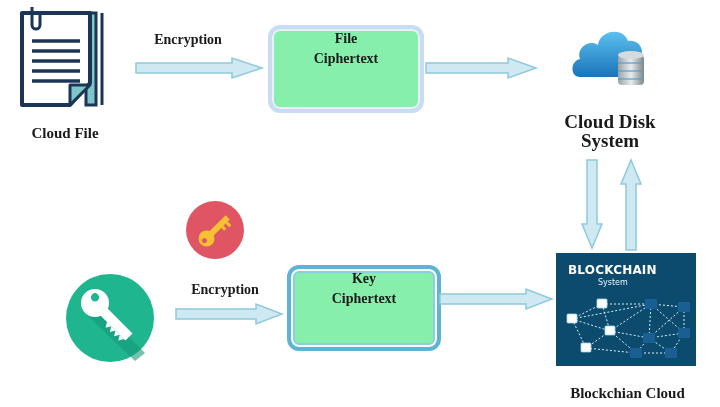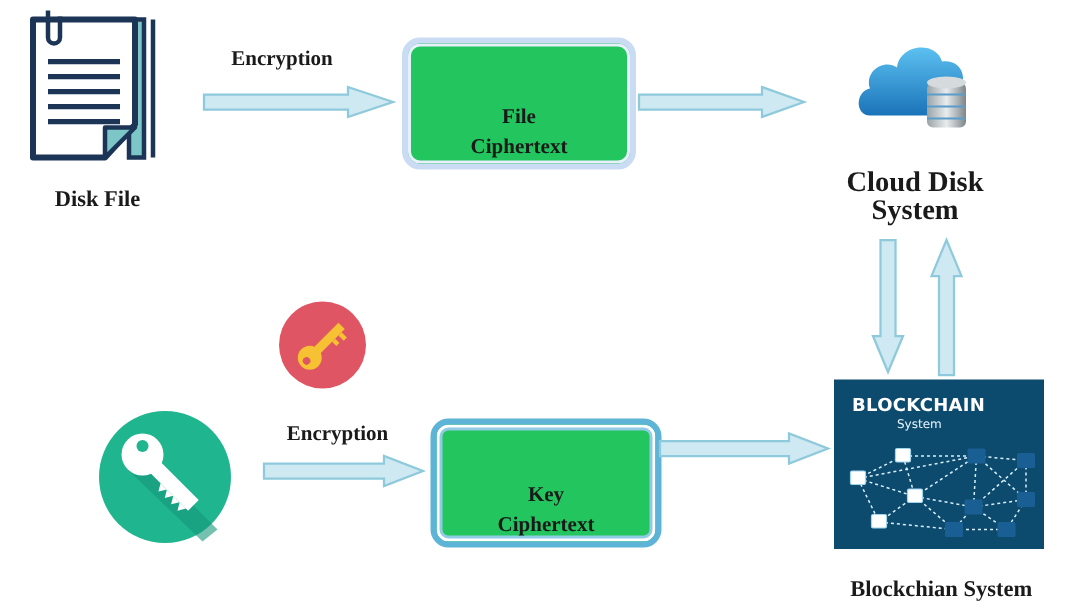--- a/index.html
+++ b/index.html
@@ -1,40 +1,40 @@
 <!DOCTYPE html>
 <html><head>
 <meta charset="utf-8">
 <style>
   html, body { margin:0; padding:0; background:#ffffff; }
   body { width:720px; height:407px; position:relative; overflow:hidden; font-family:"Liberation Serif", serif; }
   .abs { position:absolute; }
   .label { font-weight:bold; color:#1a1a1a; text-align:center; font-size:14px; line-height:17px; }
-  .box { position:absolute; background:#22c55e; display:flex; align-items:flex-end; justify-content:center; text-align:center; font-weight:bold; font-size:14px; line-height:20px; color:#1a1a1a; }
+  .box { position:absolute; background:#86efac; display:flex; align-items:flex-start; justify-content:center; text-align:center; font-weight:bold; font-size:14px; line-height:20px; color:#1a1a1a; }
   .box-file { left:268px; top:25px; width:148px; height:80px; border:4px solid #c9dcf3; border-radius:12px; box-shadow: inset 0 0 0 2px #e8f0fb; }
-  .box-key { left:287px; top:265px; width:146px; height:78px; border:4px solid #5eb4d6; border-radius:12px; box-shadow: inset 0 0 0 2px #ffffff, inset 0 0 0 4px #8fcbe3; margin-top: 14px; }
+  .box-key { left:287px; top:265px; width:146px; height:78px; border:4px solid #5eb4d6; border-radius:12px; box-shadow: inset 0 0 0 2px #ffffff, inset 0 0 0 4px #8fcbe3; }
   svg { position:absolute; overflow:visible; }
   .bc { position:absolute; left:556px; top:253px; width:140px; height:113px; background:#0c4a6e; }
 </style>
 </head>
 <body>
 
 <svg style="left:18px;top:5px;" width="96" height="110" viewBox="0 0 96 110">
   <rect x="68" y="8" width="10" height="92" fill="#7cc6c7" stroke="#1c3557" stroke-width="3"></rect>
   <line x1="84" y1="8" x2="84" y2="100" stroke="#1c3557" stroke-width="3"></line>
   <path d="M4 8 H72 V78 L52 100 H4 Z" fill="#fff" stroke="#1c3557" stroke-width="4" stroke-linejoin="round"></path>
   <path d="M52 100 V80 H72 Z" fill="#7cc6c7" stroke="#1c3557" stroke-width="3" stroke-linejoin="round"></path>
   <path d="M14 2 V20 a4 4 0 0 0 8 0 V6" fill="none" stroke="#1c3557" stroke-width="3"></path>
   <line x1="14" y1="36" x2="62" y2="36" stroke="#1c3557" stroke-width="3.5"></line>
   <line x1="14" y1="46" x2="62" y2="46" stroke="#1c3557" stroke-width="3.5"></line>
   <line x1="14" y1="56" x2="62" y2="56" stroke="#1c3557" stroke-width="3.5"></line>
   <line x1="14" y1="66" x2="62" y2="66" stroke="#1c3557" stroke-width="3.5"></line>
   <line x1="14" y1="76" x2="62" y2="76" stroke="#1c3557" stroke-width="3.5"></line>
 </svg>
-<div class="abs label" style="left:20px;top:125px;width:90px;font-size:15px;">Disk File</div>
+<div class="abs label" style="left:20px;top:125px;width:90px;font-size:15px;">Cloud File</div>
 
 <div class="abs label" style="left:140px;top:31px;width:96px;">Encryption</div>
 
 <svg style="left:136px;top:56px;" width="128" height="24" viewBox="0 0 128 24">
   <path d="M0 7 H96 V2 L126 12 L96 22 V17 H0 Z" fill="#cfe9f2" stroke="#8ec9dc" stroke-width="1.5"></path>
 </svg>
 
 <div class="box box-file">
   <div><span>File</span><br><span>Ciphertext</span></div>
 </div>
@@ -144,13 +144,13 @@
     <g fill="#1a5f93">
       <rect x="89" y="46" width="12" height="10" rx="1"></rect>
       <rect x="122" y="49" width="12" height="10" rx="1"></rect>
       <rect x="87" y="80" width="12" height="10" rx="1"></rect>
       <rect x="122" y="75" width="12" height="10" rx="1"></rect>
       <rect x="74" y="95" width="12" height="10" rx="1"></rect>
       <rect x="109" y="95" width="12" height="10" rx="1"></rect>
     </g>
   </svg>
 </div>
-<div class="abs label" style="left:545px;top:385px;width:165px;font-size:15px;">Blockchian System</div>
+<div class="abs label" style="left:545px;top:385px;width:165px;font-size:15px;">Blockchian Cloud</div>
 
 </body></html>

